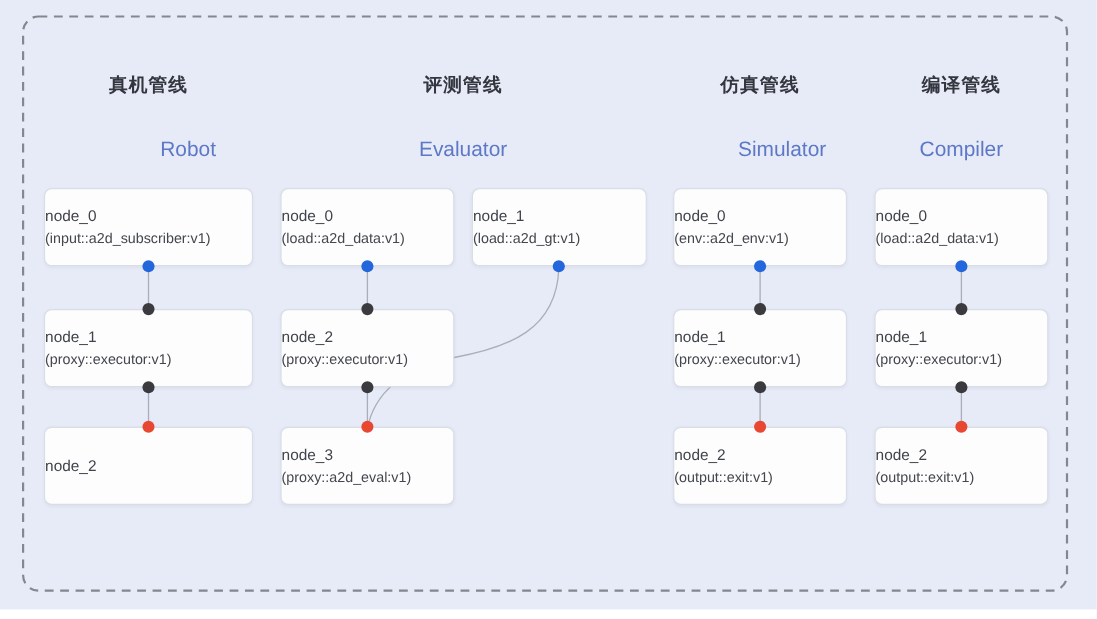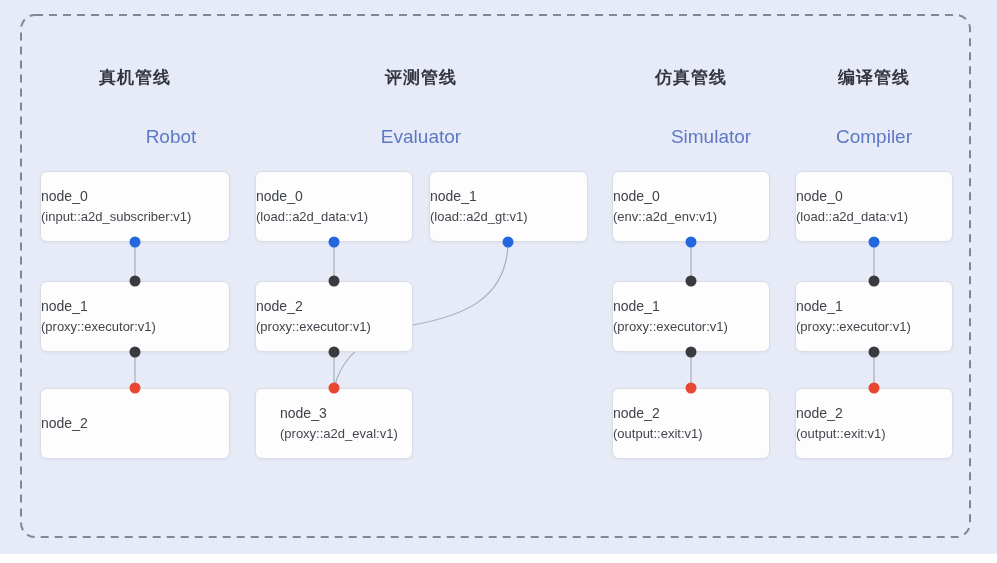--- a/index.html
+++ b/index.html
@@ -99,21 +99,21 @@
         <div class="node-detail">(load::a2d_data:v1)</div>
       </div>
       <div class="node-box" style="left: 429px; top: 171px; width: 159px; height: 71px;">
         <div class="node-name">node_1</div>
         <div class="node-detail">(load::a2d_gt:v1)</div>
       </div>
       <div class="node-box" style="left: 255px; top: 281px; width: 158px; height: 71px;">
         <div class="node-name">node_2</div>
         <div class="node-detail">(proxy::executor:v1)</div>
       </div>
-      <div class="node-box" style="left: 255px; top: 388px; width: 158px; height: 71px; padding-left: 24px;">
+      <div class="node-box" style="left: 255px; top: 388px; width: 158px; height: 71px;">
         <div class="node-name">node_3</div>
         <div class="node-detail">(proxy::a2d_eval:v1)</div>
       </div>
       <div class="node-box" style="left: 612px; top: 171px; width: 158px; height: 71px;">
         <div class="node-name">node_0</div>
         <div class="node-detail">(env::a2d_env:v1)</div>
       </div>
       <div class="node-box" style="left: 612px; top: 281px; width: 158px; height: 71px;">
         <div class="node-name">node_1</div>
         <div class="node-detail">(proxy::executor:v1)</div>

